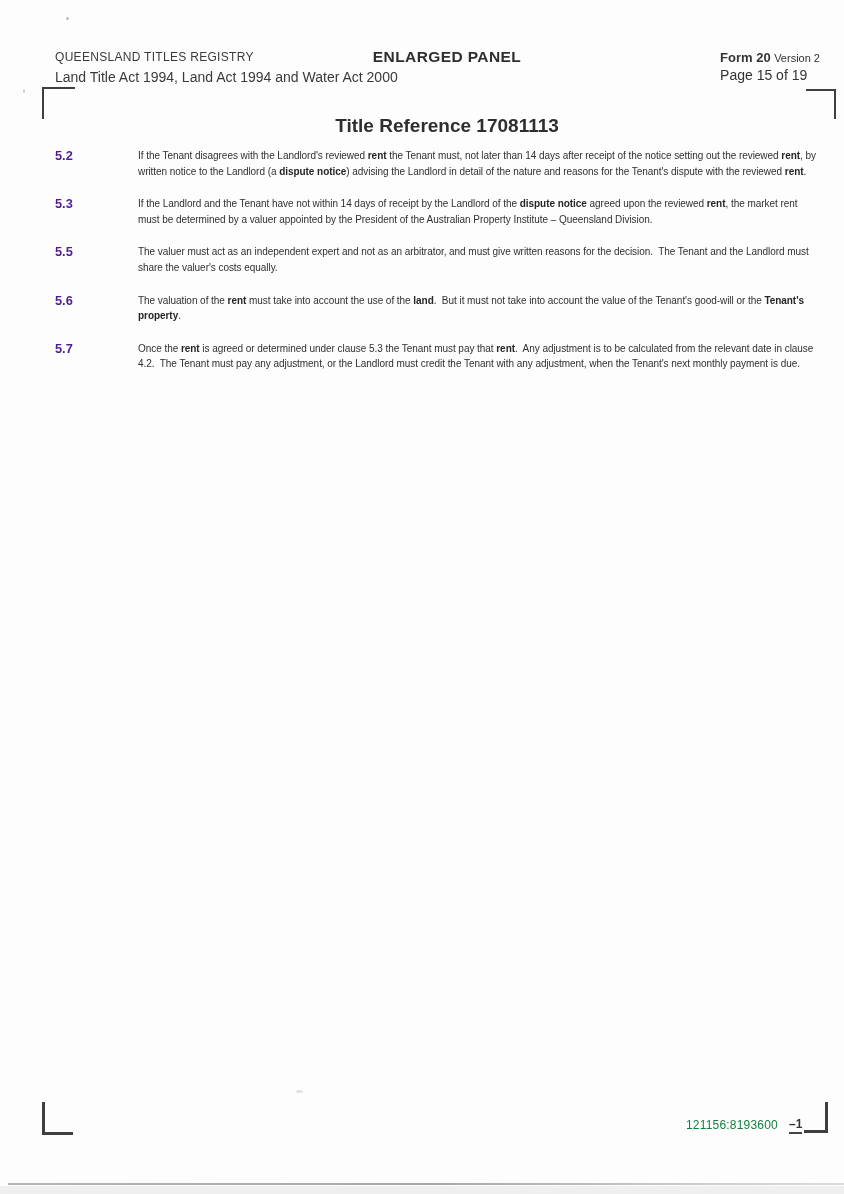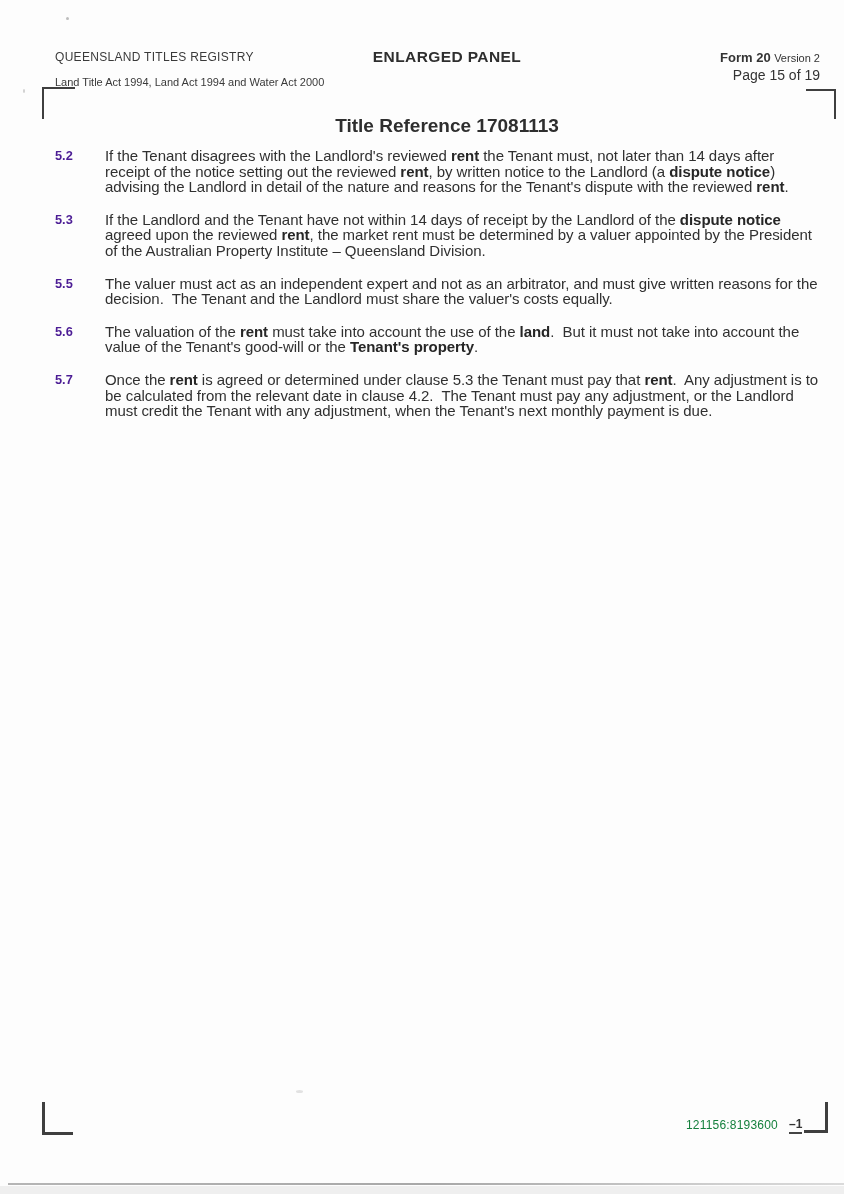--- a/index.html
+++ b/index.html
@@ -8,48 +8,48 @@
     background:#ffffff;
     font-family:"Liberation Sans", sans-serif;
     color:#333;
     position:relative;
     overflow:hidden;
   }
   .page{position:absolute;inset:0;background:#fdfdfd;}
   
   .hdr-left{position:absolute;left:55px;top:50px;}
   .registry{font-size:12px;letter-spacing:.3px;color:#3a3a3a;}
-  .acts{font-size:11px;margin-top:12px;color:#3a3a3a;}
+  .acts{font-size:14px;margin-top:5px;color:#3a3a3a;}
   .hdr-center{
     position:absolute;left:447px;top:48px;transform:translateX(-50%);
     font-size:15.5px;font-weight:bold;letter-spacing:.4px;color:#2e2e2e;white-space:nowrap;
   }
-  .hdr-right{position:absolute;right:24px;top:50px;text-align:right;color:#333;}
+  .hdr-right{position:absolute;right:24px;top:50px;color:#333;}
   .form-line{font-size:12.5px;}
   .form-label{font-weight:bold;font-size:13px;}
   .form-version{font-size:11px;}
   .page-info{font-size:14px;margin-top:2px;}
   
   .crop{position:absolute;}
   .crop-tl{left:42px;top:87px;width:31px;height:30px;border-top:2.5px solid #3f3f3f;border-left:2.5px solid #3f3f3f;}
   .crop-tr{left:806px;top:89px;width:28px;height:28px;border-top:2.5px solid #3f3f3f;border-right:2.5px solid #3f3f3f;}
   .crop-bl{left:42px;top:1102px;width:28px;height:30px;border-left:3px solid #3f3f3f;border-bottom:3px solid #3f3f3f;}
   .crop-br{left:804px;top:1102px;width:21px;height:28px;border-right:3px solid #3f3f3f;border-bottom:3px solid #3f3f3f;}
   
   .title-ref{
     position:absolute;left:447px;top:115px;transform:translateX(-50%);
     font-size:19px;font-weight:bold;color:#2e2e2e;white-space:nowrap;
   }
   
   .clauses{position:absolute;left:55px;top:148px;width:765px;}
   .clause{display:flex;margin-bottom:17px;}
   .clause-num{width:50px;flex:0 0 50px;font-weight:bold;font-size:12.8px;line-height:15.6px;color:#4c1d95;}
   .clause-text{
-    flex:1;font-size:15px;line-height:15.6px;color:#303030;
-    white-space:pre-wrap;letter-spacing:-0.05px;
+    flex:1;font-size:10px;line-height:15.6px;color:#303030;
+    white-space:pre-wrap;letter-spacing:-0.05px;margin-left:33px;
   }
   .clause-text .b{font-weight:bold;color:#262626;}
   
   .footer-code{position:absolute;right:66px;top:1118px;font-size:12px;color:#15803d;letter-spacing:.2px;margin-left:42px;}
   .footer-suffix{position:absolute;left:789px;top:1117px;font-size:12px;font-weight:bold;color:#333;border-bottom:2px solid #444;padding-bottom:1px;}
   
   .scan-line{position:absolute;left:8px;top:1183px;width:950px;height:2px;
     background:linear-gradient(to right,#b5b5b5 0%,#a8a8a8 45%,#cfcfcf 75%,#e5e5e5 100%);}
   .scan-strip{position:absolute;left:0;top:1186px;width:844px;height:8px;background:#efefef;}
   .speck{position:absolute;border-radius:50%;background:#bdbdbd;}

